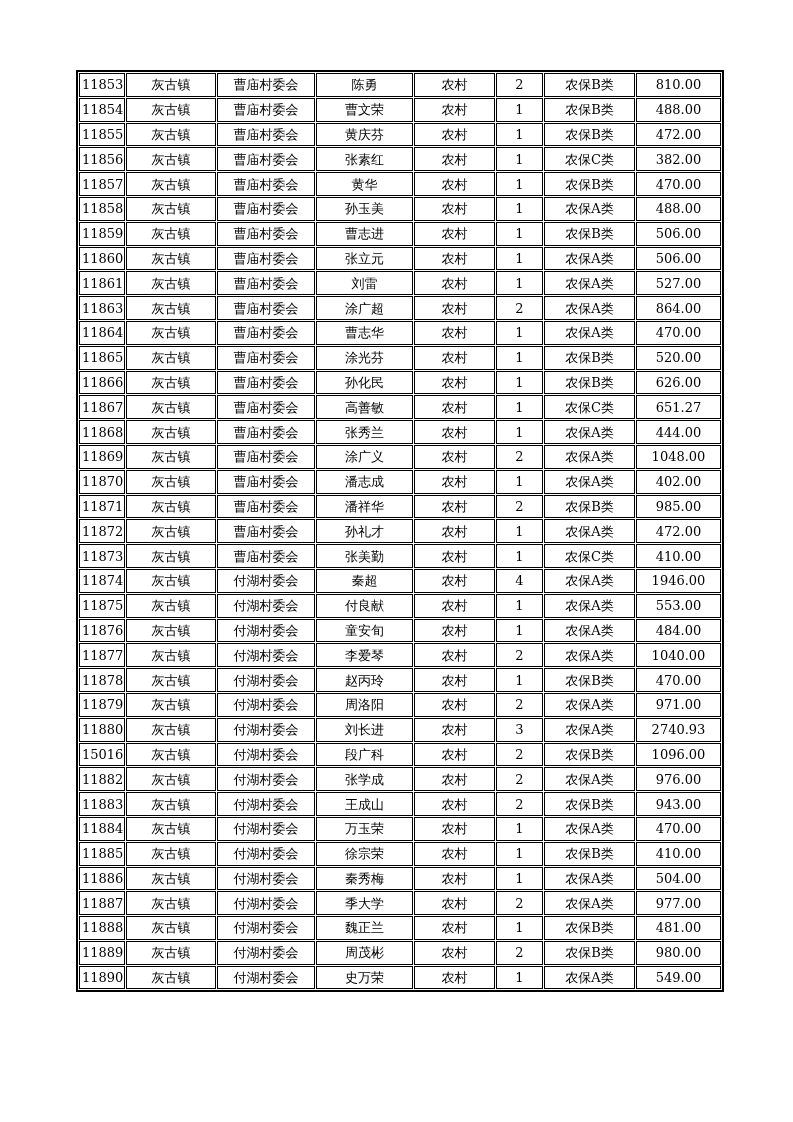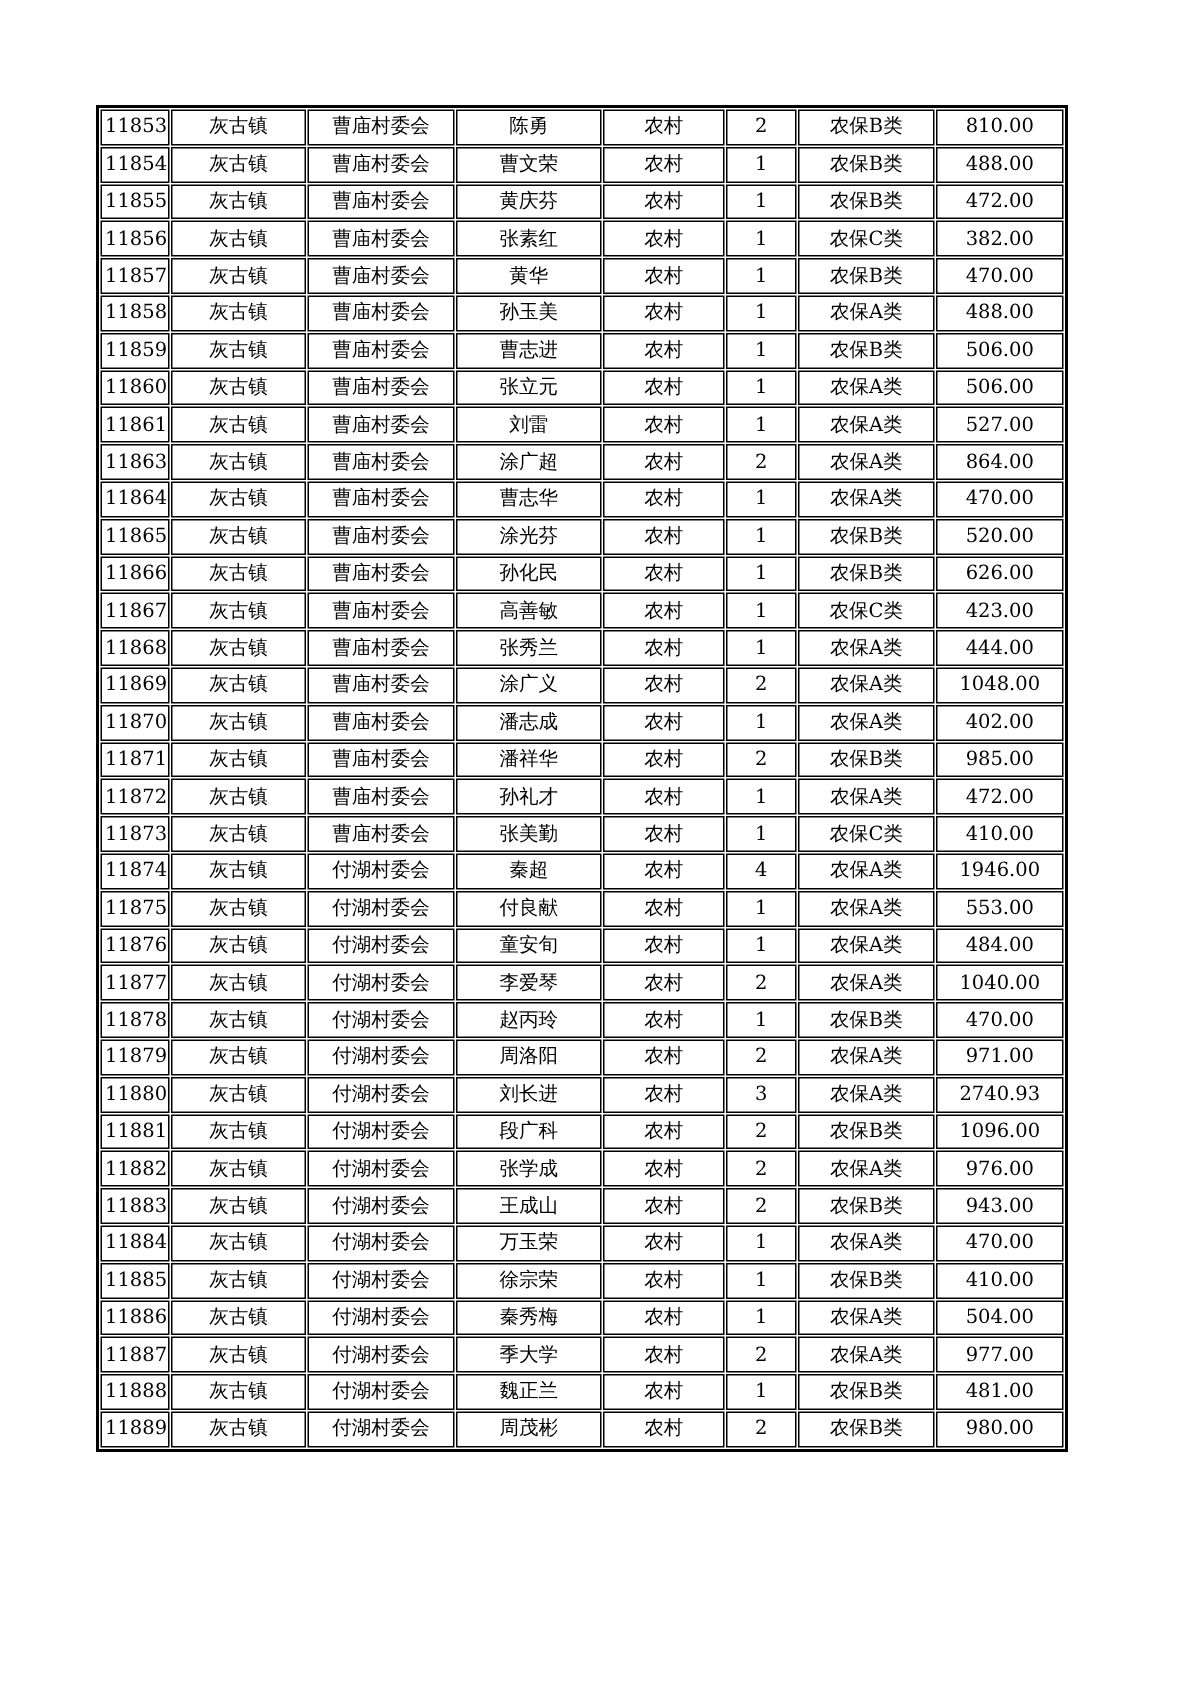--- a/index.html
+++ b/index.html
@@ -18,20 +18,21 @@
     position: absolute;
     left: 64px;
     top: 70px;
   }
   table.pension-table {
     border-collapse: separate;
     border-spacing: 1px;
     border: 2px solid #000000;
     table-layout: fixed;
     width: 645px;
+    margin-left: 12px;
   }
   table.pension-table td {
     box-sizing: border-box;
     border: 1px solid #000000;
     height: 23.8px;
     padding: 0 2px;
     text-align: center;
     vertical-align: middle;
     font-size: 13px;
     line-height: 1;
@@ -194,21 +195,21 @@
           <td>626.00</td>
         </tr>
         <tr>
           <td>11867</td>
           <td>灰古镇</td>
           <td>曹庙村委会</td>
           <td>高善敏</td>
           <td>农村</td>
           <td>1</td>
           <td>农保C类</td>
-          <td>423.00</td>
+          <td>651.27</td>
         </tr>
         <tr>
           <td>11868</td>
           <td>灰古镇</td>
           <td>曹庙村委会</td>
           <td>张秀兰</td>
           <td>农村</td>
           <td>1</td>
           <td>农保A类</td>
           <td>444.00</td>
@@ -327,21 +328,21 @@
           <td>11880</td>
           <td>灰古镇</td>
           <td>付湖村委会</td>
           <td>刘长进</td>
           <td>农村</td>
           <td>3</td>
           <td>农保A类</td>
           <td>2740.93</td>
         </tr>
         <tr>
-          <td>11881</td>
+          <td>15016</td>
           <td>灰古镇</td>
           <td>付湖村委会</td>
           <td>段广科</td>
           <td>农村</td>
           <td>2</td>
           <td>农保B类</td>
           <td>1096.00</td>
         </tr>
         <tr>
           <td>11882</td>
@@ -415,16 +416,26 @@
         </tr>
         <tr>
           <td>11889</td>
           <td>灰古镇</td>
           <td>付湖村委会</td>
           <td>周茂彬</td>
           <td>农村</td>
           <td>2</td>
           <td>农保B类</td>
           <td>980.00</td>
+        </tr>
+        <tr>
+          <td>11890</td>
+          <td>灰古镇</td>
+          <td>付湖村委会</td>
+          <td>史万荣</td>
+          <td>农村</td>
+          <td>1</td>
+          <td>农保A类</td>
+          <td>549.00</td>
         </tr>
       </tbody>
   </table>
 </div>
 
 </body></html>

